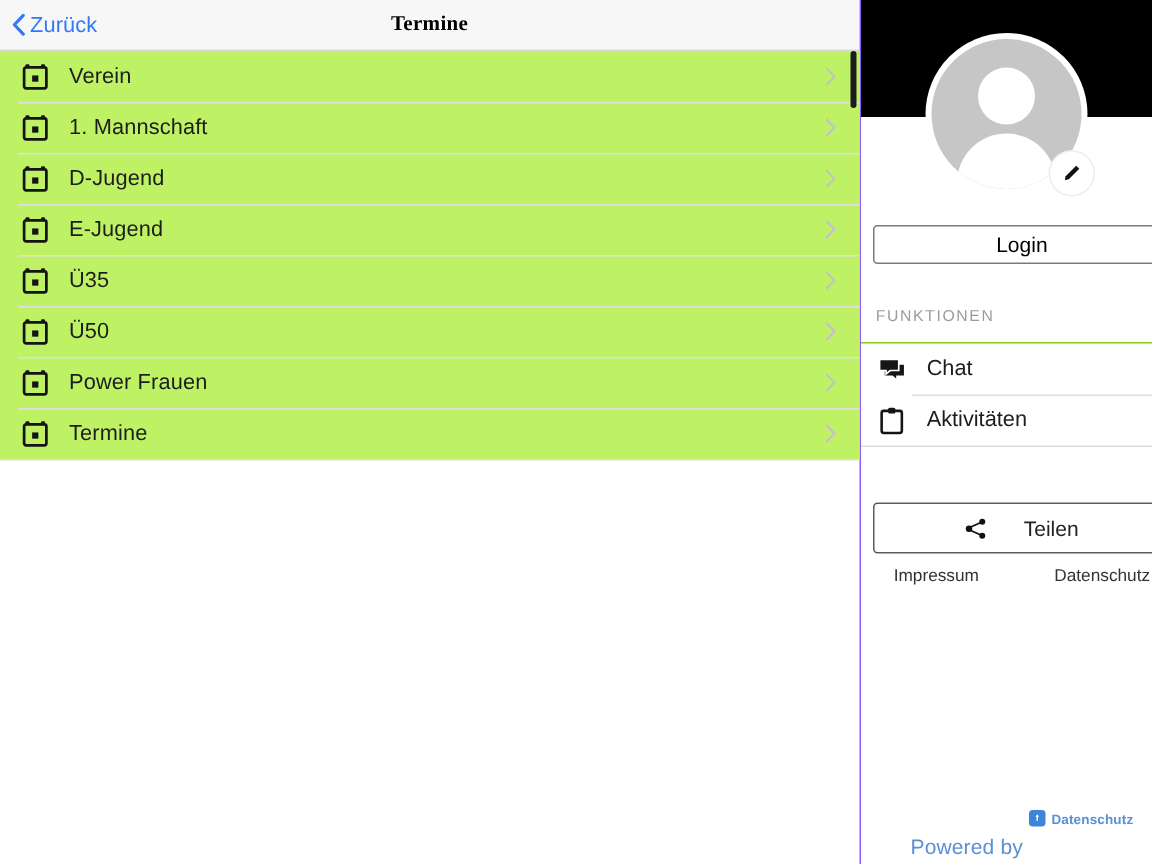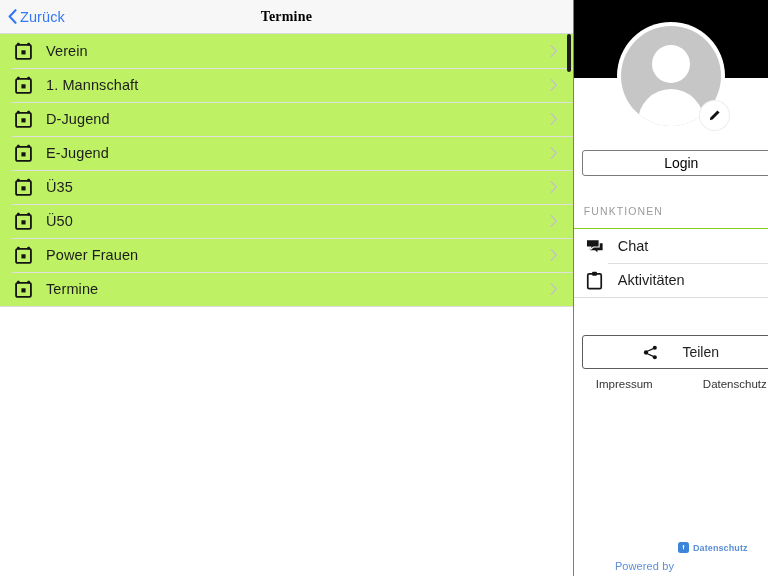--- a/index.html
+++ b/index.html
@@ -331,21 +331,21 @@
     position: absolute;
     bottom: 4px;
     left: 0;
     width: 215px;
     display: flex;
     align-items: center;
     justify-content: center;
     gap: 4px;
   }
   .powered-text {
-    font-size: 11px;
+    font-size: 14px;
     color: #5b8fd6;
     letter-spacing: 0.1px;
     margin-top: 37px;
   }
   .powered-badge {
     width: 11px;
     height: 11px;
     border-radius: 2.5px;
     background: #3d85d8;
     display: flex;

